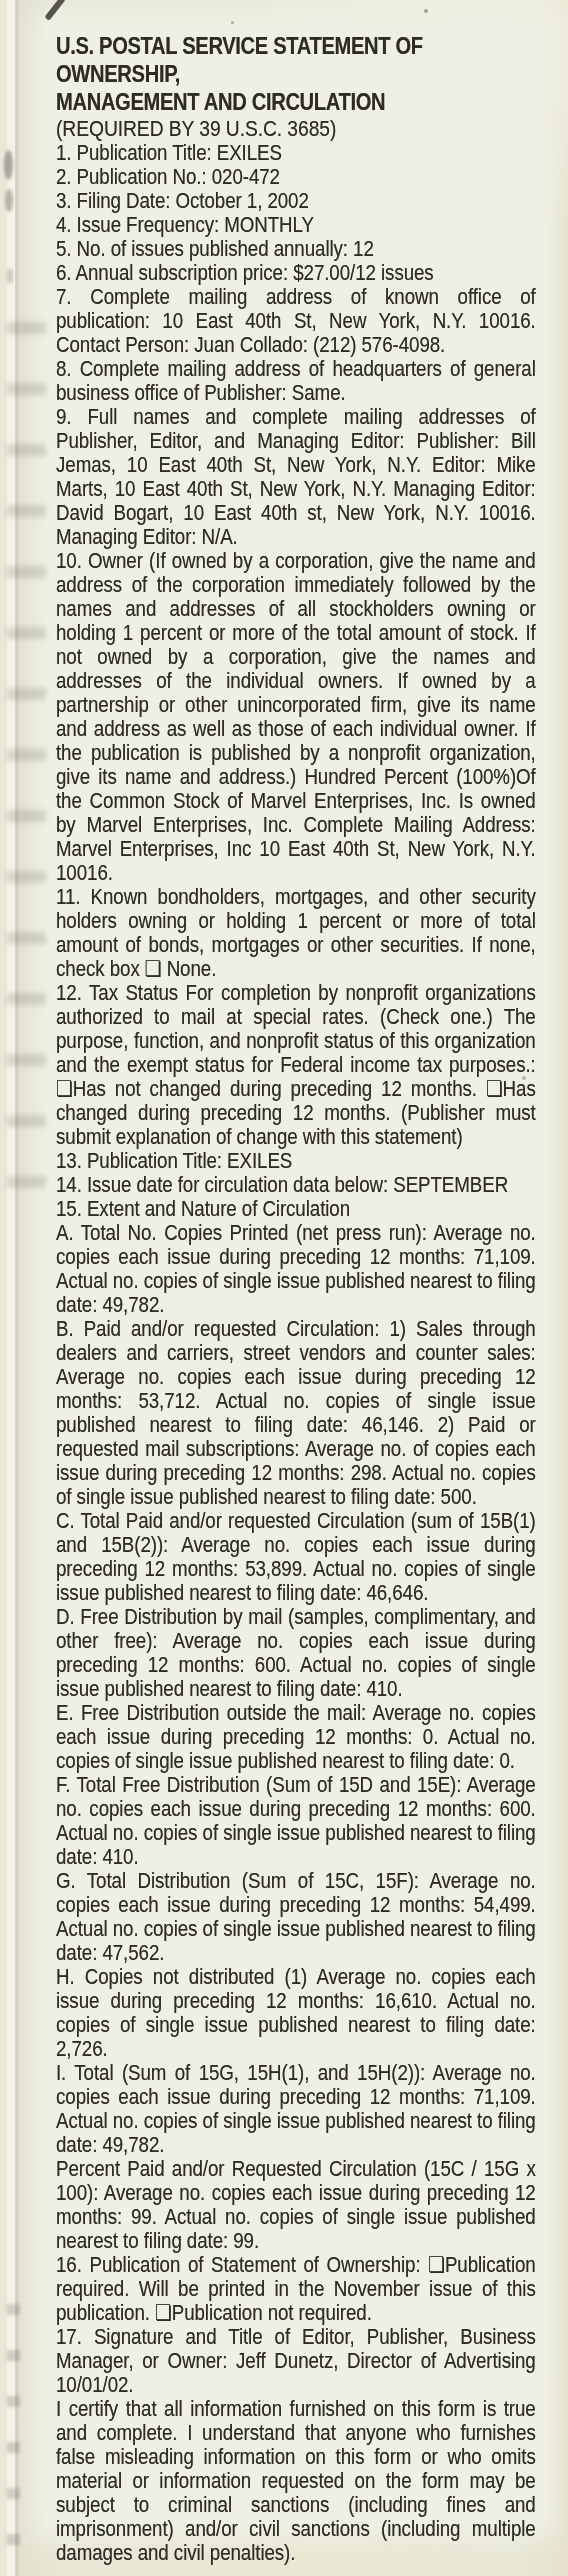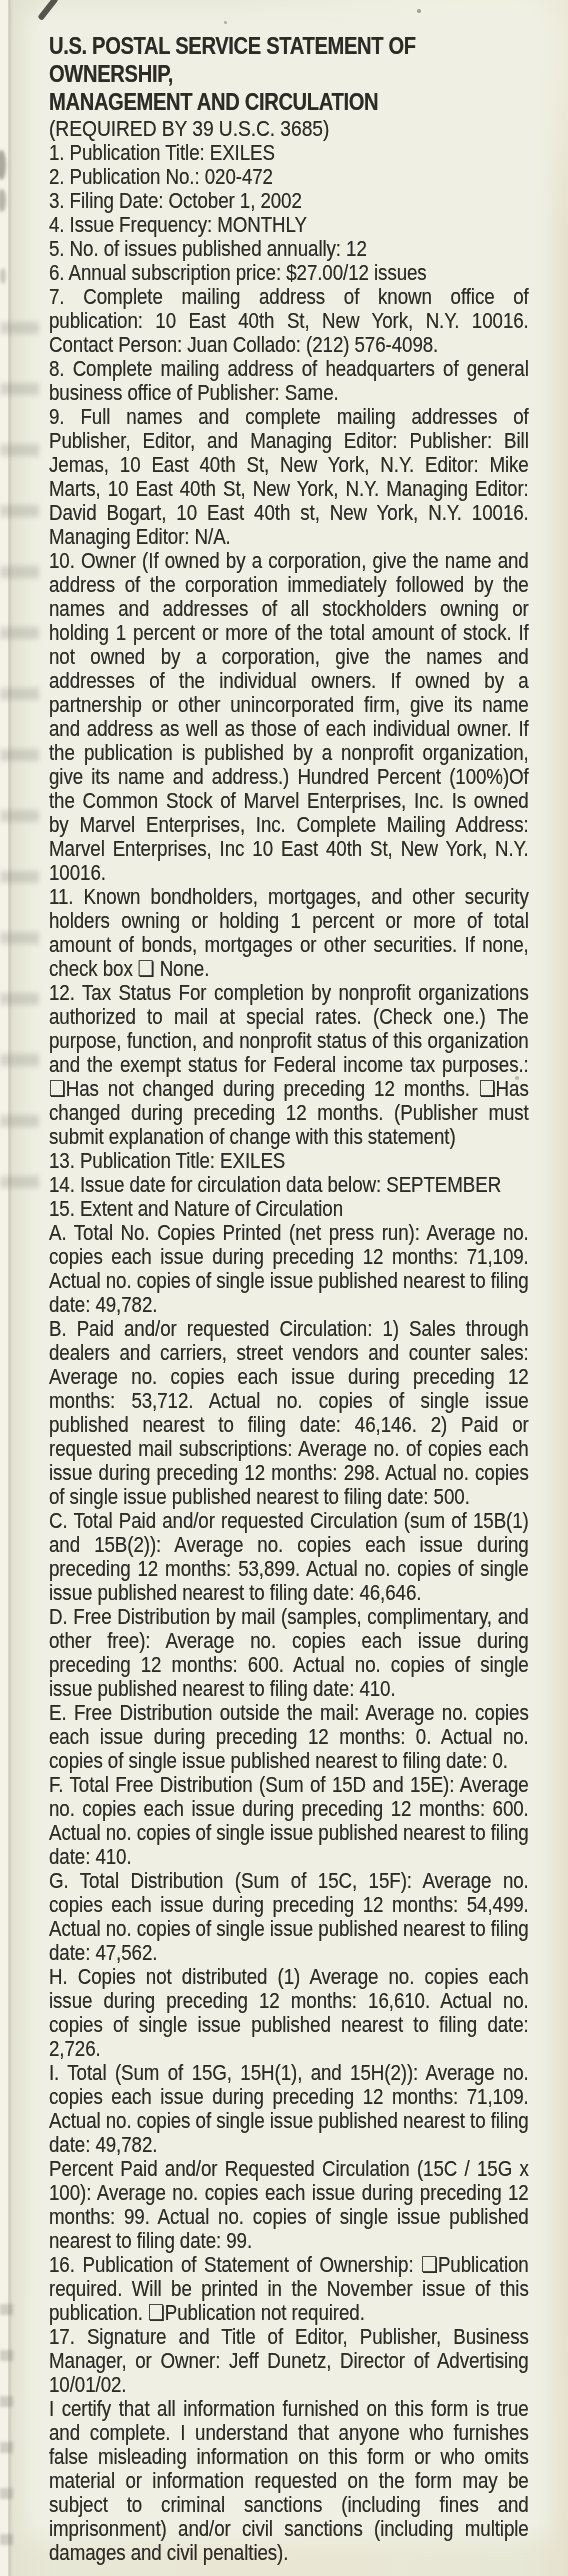--- a/index.html
+++ b/index.html
@@ -17,20 +17,21 @@
 
   
   .scan {
     position: absolute;
     inset: 0;
     background:
       radial-gradient(ellipse 375px 268px at 85% 2%, rgba(255,255,245,0.45), rgba(255,255,245,0) 70%),
       radial-gradient(ellipse 447px 625px at 50% 99%, rgba(236,229,206,0.5), rgba(236,229,206,0) 75%),
       linear-gradient(90deg, rgba(214,207,188,0.35) 0px, rgba(255,255,250,0.0) 54px),
       linear-gradient(270deg, rgba(226,216,192,0.45) 0px, rgba(255,255,250,0.0) 49px);
+    margin-left: 7px;
   }
 
   
   .paper-light {
     position: absolute;
     left: 38px;
     top: 21.4px;
     width: 500px;
     height: 2506px;
     background: #eff0e3;

